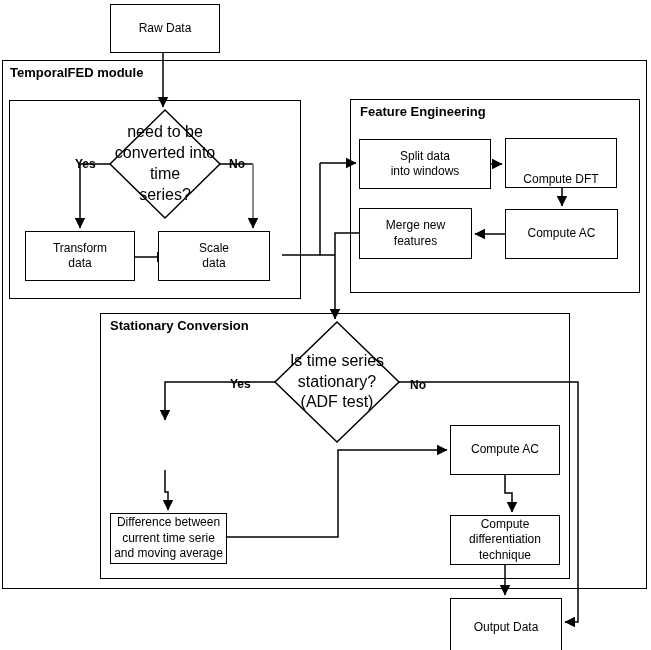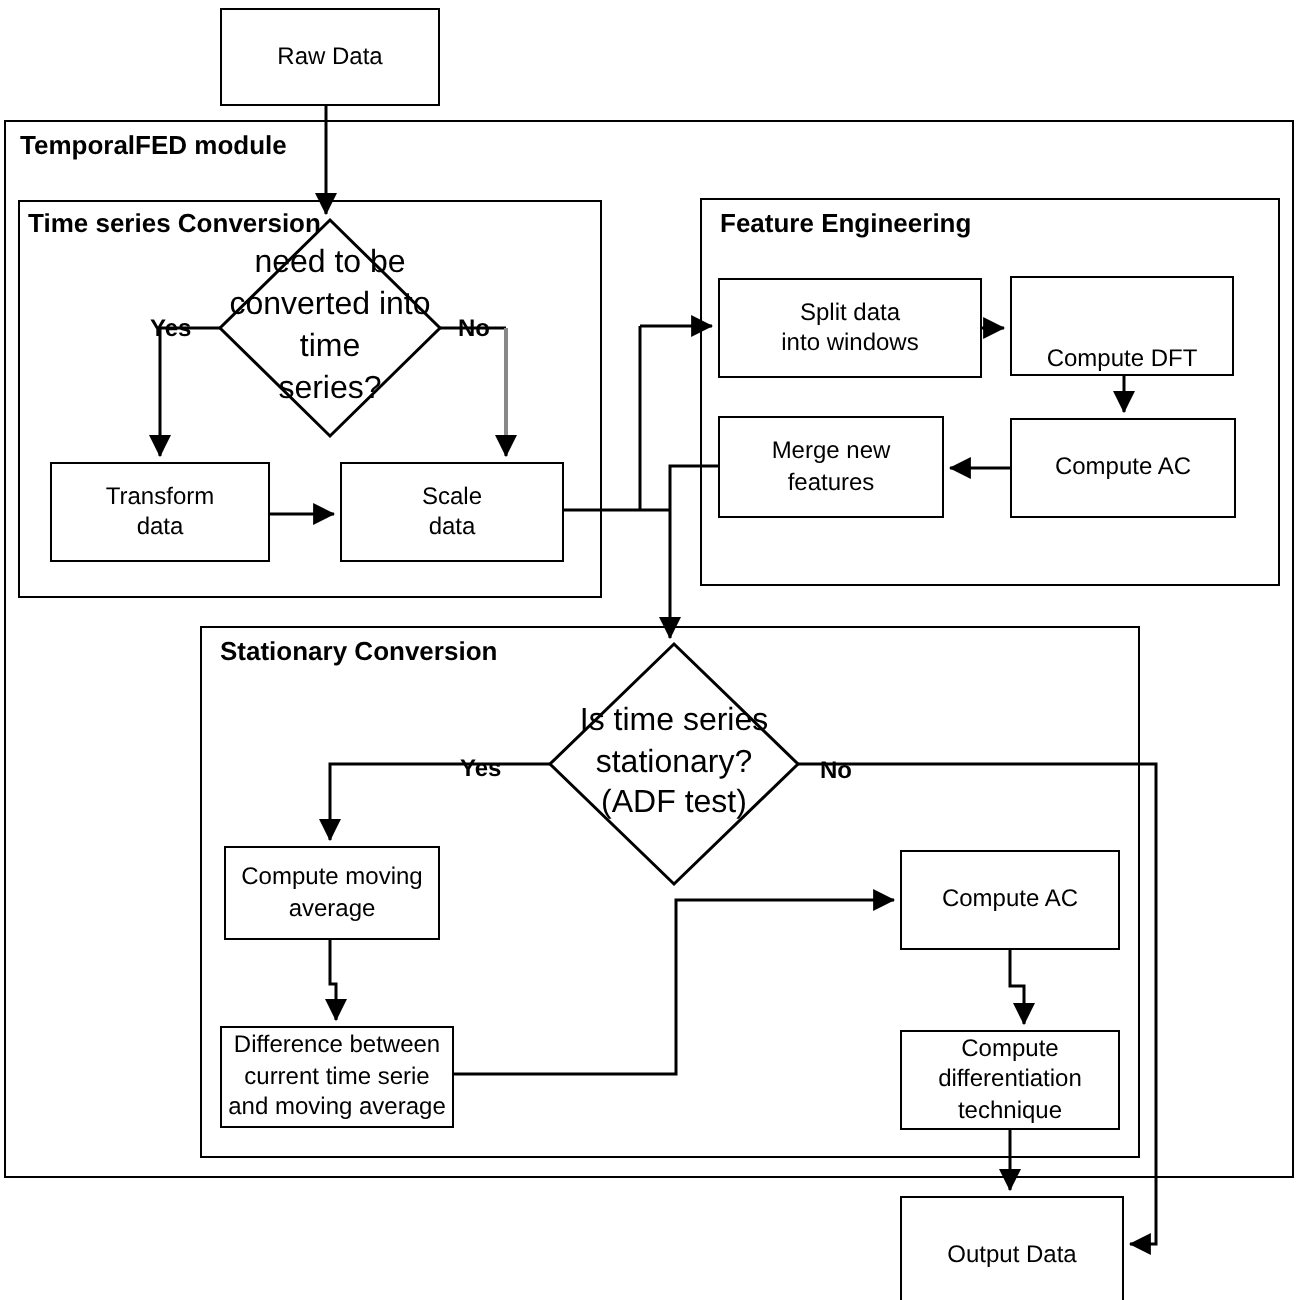--- a/index.html
+++ b/index.html
@@ -23,21 +23,20 @@
 </style>
 </head>
 <body>
 
 <div class="canvas">
 
   <div class="section" style="left:2px;top:60px;width:645px;height:529px;"></div>
   <div class="section-title" style="left:10px;top:65px;">TemporalFED module</div>
 
   <div class="section" style="left:9px;top:100px;width:292px;height:199px;"></div>
-  <div class="section-title" style="left:14px;top:104px;">Time series Conversion</div>
 
   <div class="section" style="left:350px;top:99px;width:290px;height:194px;"></div>
   <div class="section-title" style="left:360px;top:104px;">Feature Engineering</div>
 
   <div class="section" style="left:100px;top:313px;width:470px;height:266px;"></div>
   <div class="section-title" style="left:110px;top:318px;">Stationary Conversion</div>
 
   <svg class="edges" width="651" height="650" viewBox="0 0 651 650">
     <defs>
       <marker id="arr" viewBox="0 0 10 10" refX="9.5" refY="5" markerUnits="userSpaceOnUse" markerWidth="11" markerHeight="11" orient="auto-start-reverse">
@@ -85,21 +84,21 @@
 
   <div class="node" style="left:110px;top:4px;width:110px;height:49px;">
     <span>Raw Data</span>
   </div>
 
   <div class="node" style="left:25px;top:231px;width:110px;height:50px;">
     <span>Transform
 data</span>
   </div>
 
-  <div class="node" style="left:170px;top:231px;width:112px;height:50px;">
+  <div class="node" style="left:158px;top:231px;width:112px;height:50px;">
     <span>Scale
 data</span>
   </div>
 
   <div class="node" style="left:359px;top:139px;width:132px;height:50px;">
     <span>Split data
 into windows</span>
   </div>
 
   <div class="node" style="left:505px;top:138px;width:112px;height:50px;align-items:flex-end;">
@@ -108,24 +107,20 @@
 
   <div class="node" style="left:505px;top:209px;width:113px;height:50px;">
     <span>Compute AC</span>
   </div>
 
   <div class="node" style="left:359px;top:208px;width:113px;height:51px;">
     <span>Merge new
 features</span>
   </div>
 
-  <div class="node" style="left:112px;top:423px;width:108px;height:47px;">
-    <span>Compute moving
-average</span>
-  </div>
 
   <div class="node" style="left:110px;top:513px;width:117px;height:51px;">
     <span>Difference between
 current time serie
 and moving average</span>
   </div>
 
   <div class="node" style="left:450px;top:425px;width:110px;height:50px;">
     <span>Compute AC</span>
   </div>

